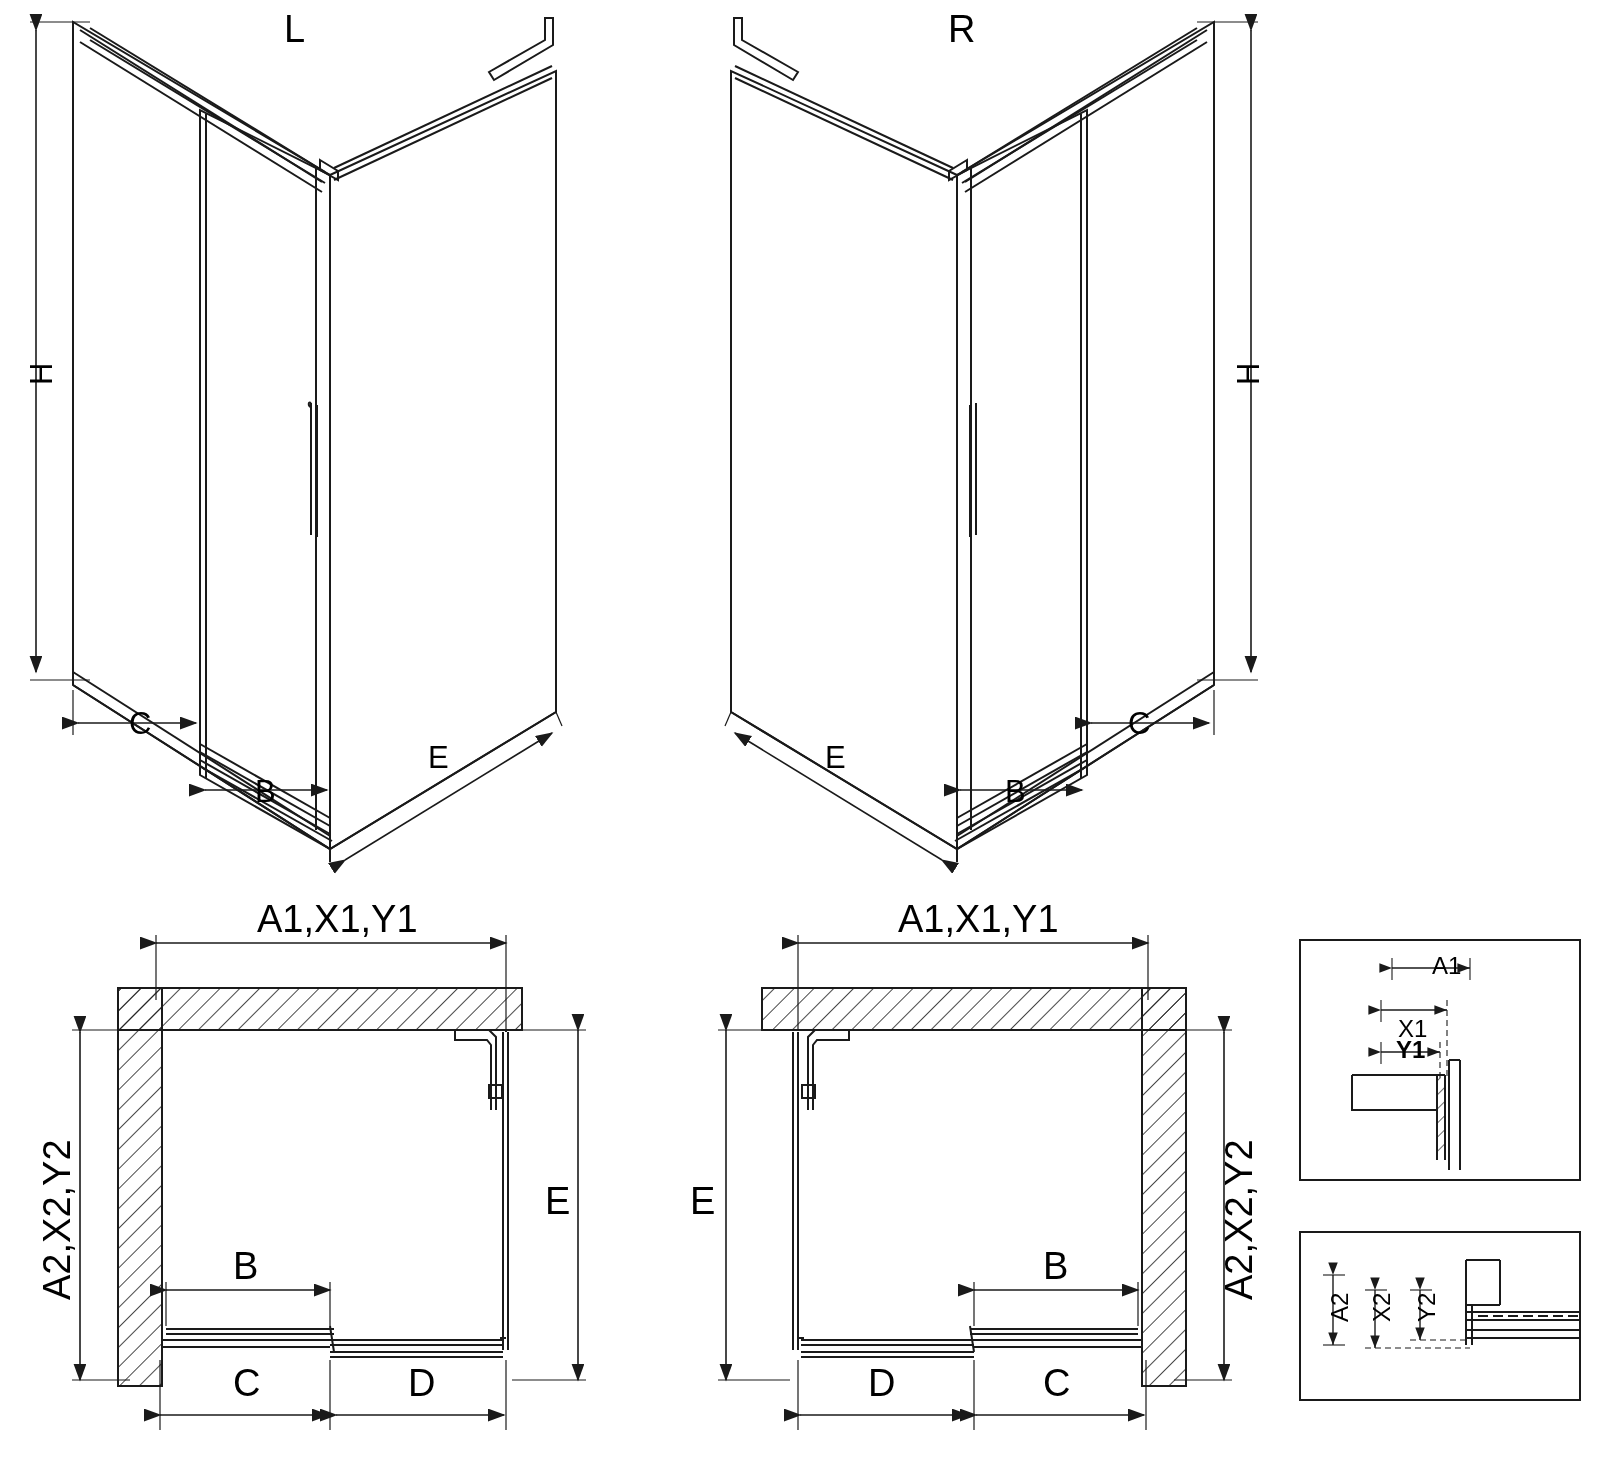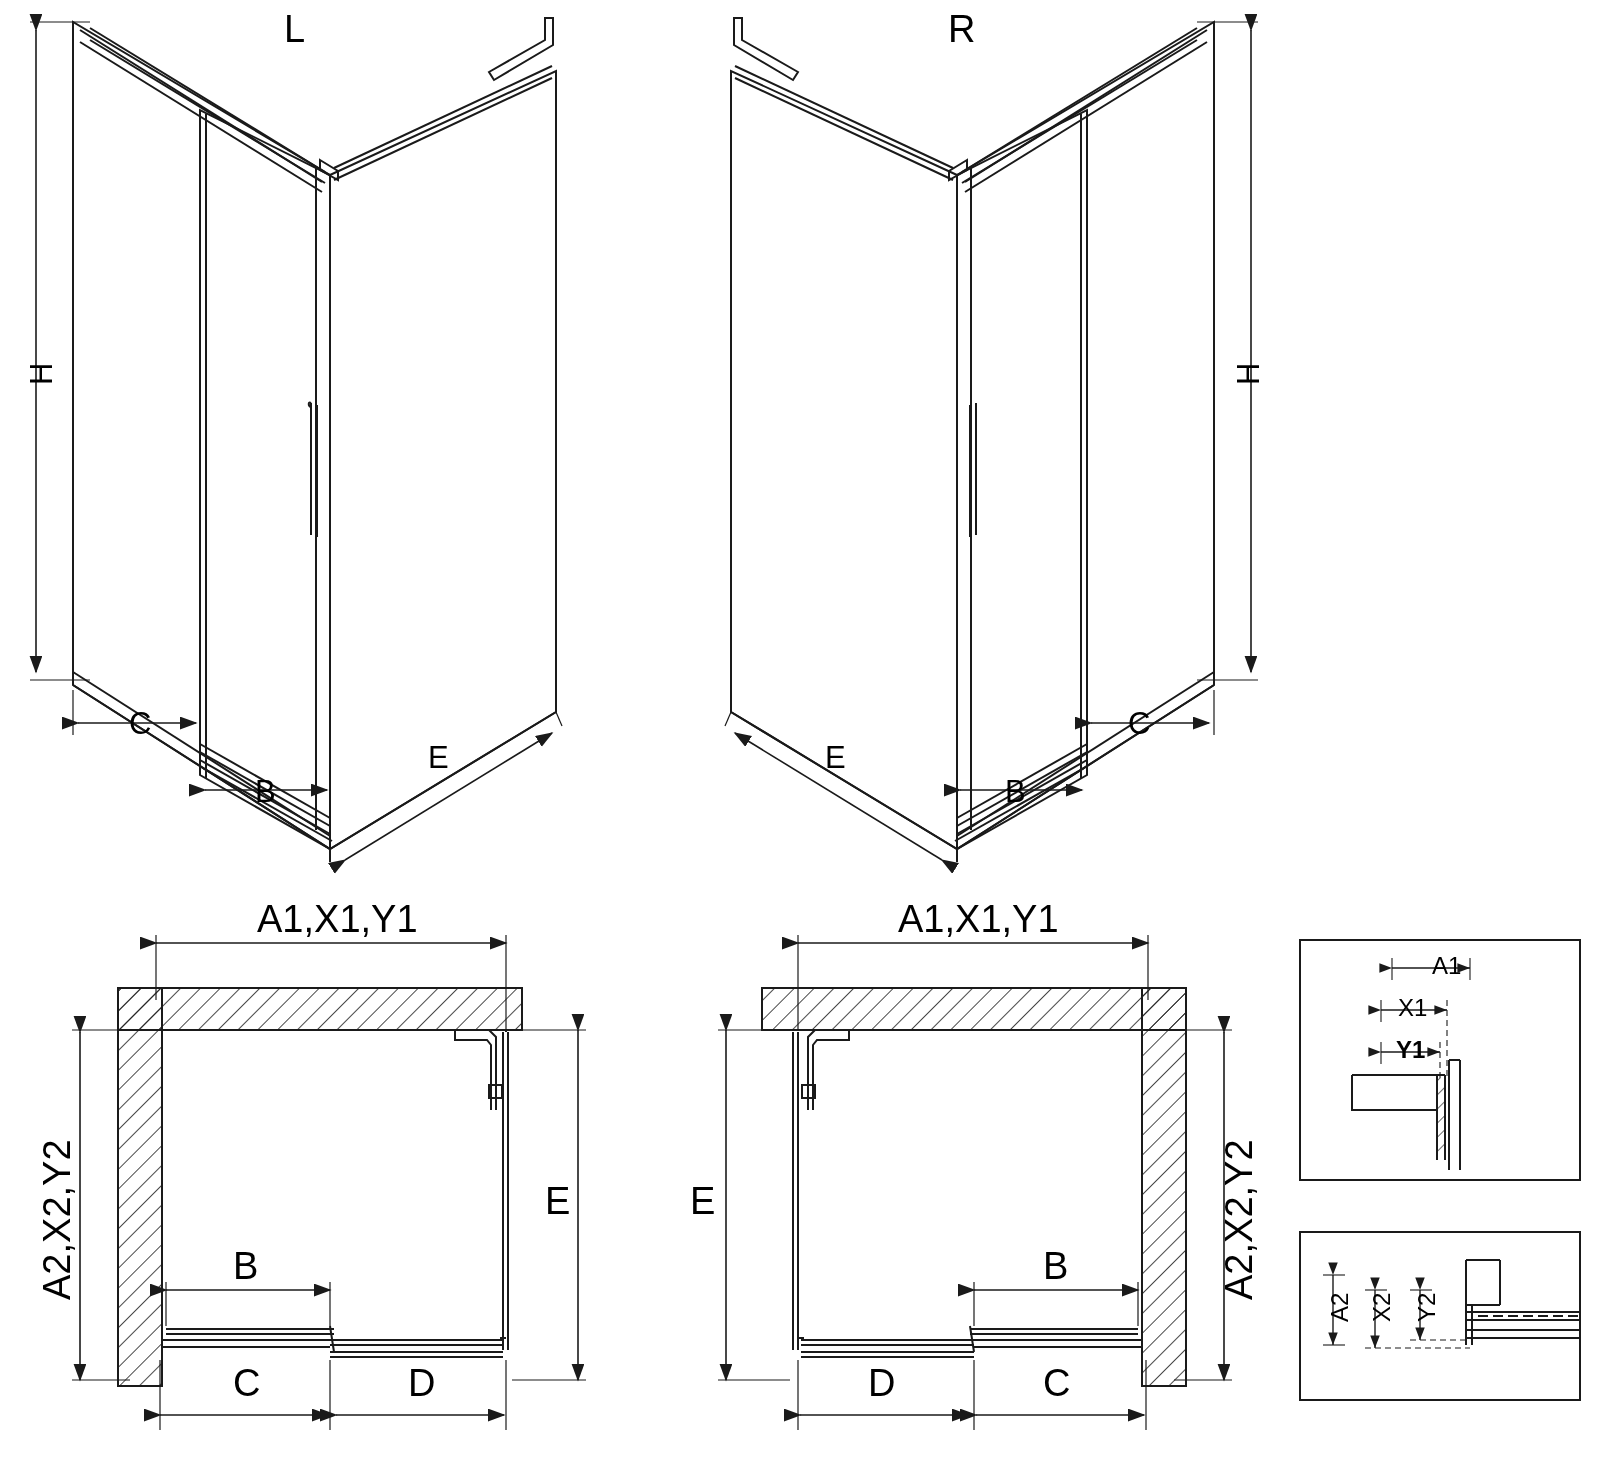--- a/index.html
+++ b/index.html
@@ -310,20 +310,20 @@
 <div class="lbl big" style="left:408px;top:1362px;">D</div>
 
 <div class="lbl big" style="left:898px;top:898px;">A1,X1,Y1</div>
 <div class="lbl big rot90" style="left:1218px;top:1300px;">A2,X2,Y2</div>
 <div class="lbl big" style="left:690px;top:1180px;">E</div>
 <div class="lbl big" style="left:1043px;top:1245px;">B</div>
 <div class="lbl big" style="left:868px;top:1362px;">D</div>
 <div class="lbl big" style="left:1043px;top:1362px;">C</div>
 
 <div class="lbl dimsm" style="left:1432px;top:952px;">A1</div>
-<div class="lbl dimsm" style="left:1398px;top:994px;">X1</div>
+<div class="lbl dimsm" style="left:1398px;top:1015px;">X1</div>
 <div class="lbl dimsm" style="left:1396px;top:1036px;font-weight:bold;">Y1</div>
 
 <div class="lbl dimsm rot90" style="left:1326px;top:1322px;">A2</div>
 <div class="lbl dimsm rot90" style="left:1368px;top:1322px;">X2</div>
 <div class="lbl dimsm rot90" style="left:1413px;top:1322px;">Y2</div>
 
 </div>
 
 </body></html>

